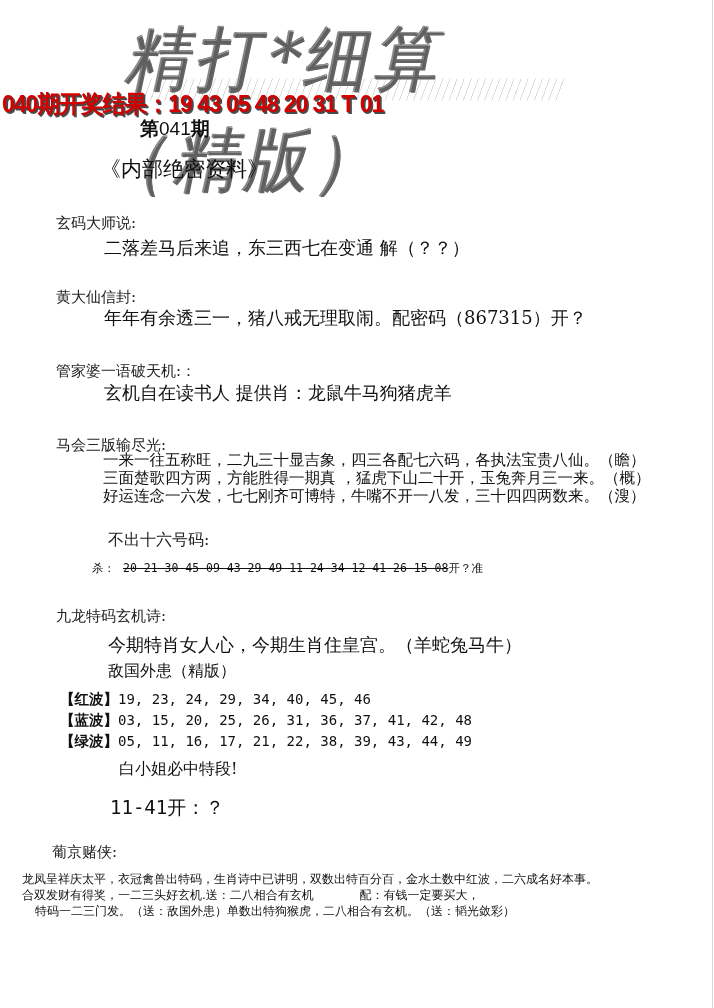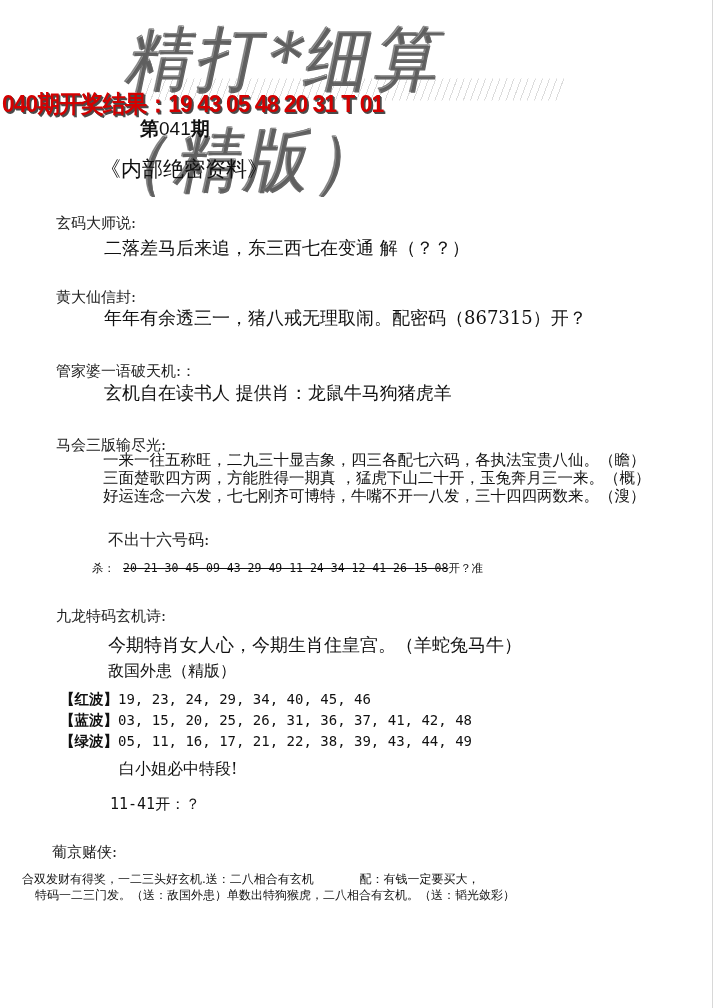--- a/index.html
+++ b/index.html
@@ -166,20 +166,21 @@
 </div>
 <div class="abs wave" style="left:60px; top:711px;">
   <span class="bracket">【蓝波】</span><span class="nums">03, 15, 20, 25, 26, 31, 36, 37, 41, 42, 48</span>
 </div>
 <div class="abs wave" style="left:60px; top:732px;">
   <span class="bracket">【绿波】</span><span class="nums">05, 11, 16, 17, 21, 22, 38, 39, 43, 44, 49</span>
 </div>
 
 <div class="abs content-sm" style="left:119px; top:759px;">白小姐必中特段!</div>
 
-<div class="abs" style="left:110px; top:795px; font-size:15px; font-family:'DejaVu Sans Mono', monospace;">11-41开：？</div>
+<div class="abs" style="left:110px; top:795px; font-size:19px; font-family:'DejaVu Sans Mono', monospace;">11-41开：？</div>
 
 <div class="abs label" style="left:52px; top:827px;">葡京赌侠:</div>
 
 <div class="abs footer">
+  <div style="white-space:pre;">龙凤呈祥庆太平，衣冠禽兽出特码，生肖诗中已讲明，双数出特百分百，金水土数中红波，二六成名好本事。</div>
   <div style="white-space:pre;">合双发财有得奖，一二三头好玄机.送：二八相合有玄机            配：有钱一定要买大，</div>
   <div style="white-space:pre;margin-left:13px;">特码一二三门发。（送：敌国外患）单数出特狗猴虎，二八相合有玄机。（送：韬光敛彩）</div>
 </div>
 
 </body></html>

